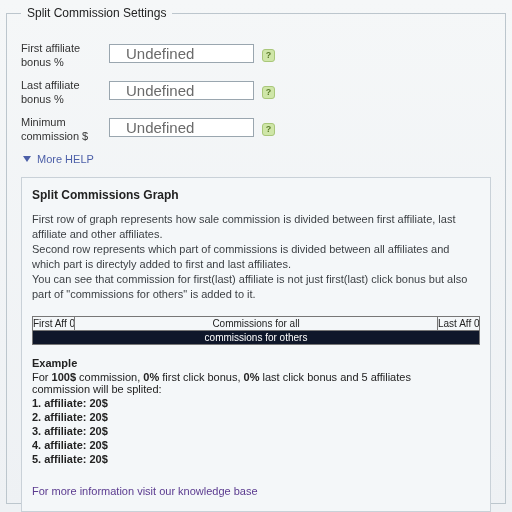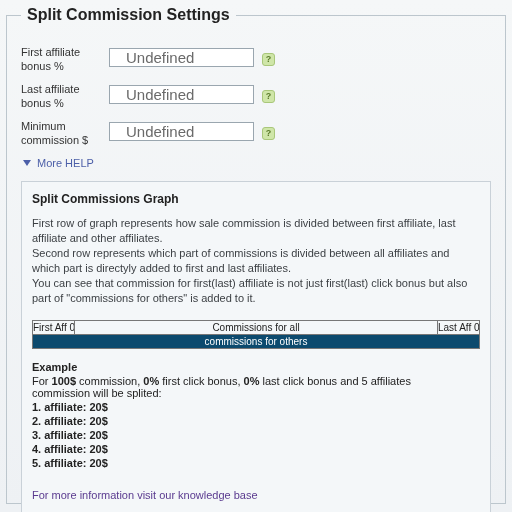--- a/index.html
+++ b/index.html
@@ -1,40 +1,40 @@
 <!DOCTYPE html>
 <html><head>
 <meta charset="utf-8">
 <style>
   *{box-sizing:border-box;margin:0;padding:0}
   body{font-family:Arial,Helvetica,sans-serif;font-size:11px;color:#222;
        background:linear-gradient(#f5f7f8,#eef1f4);width:512px;height:512px;
        padding:6px 6px 6px 6px}
   fieldset{border:1px solid #bcc6cd;padding:18px 14px 14px 14px;height:498px}
-  legend{font-size:16px;font-weight:bold;color:#222;padding:0 6px}
+  legend{font-size:12px;font-weight:normal;color:#222;padding:0 6px}
   .row{display:flex;align-items:center;margin-bottom:6px}
   .lab{width:88px;color:#333;line-height:14px;padding-top:3px}
   .inp{width:145px;height:19px;border:1px solid #9aa6af;background:#fff;
        padding:2px 16px;font-size:15px;color:#6a6a6a}
   .qmark{margin-left:8px;display:inline-flex;width:13px;height:13px;
          border-radius:3px;background:#cfe6a8;color:#5a7a2a;font-size:9px;
          align-items:center;justify-content:center;font-weight:bold;
          border:1px solid #a9c77a;margin-top:3px}
   .help-line{display:flex;align-items:center;margin:10px 0 12px 2px;
              color:#4c5fa8;font-size:11px;cursor:pointer}
   .tri{width:0;height:0;border-left:4px solid transparent;
        border-right:4px solid transparent;border-top:6px solid #4c5fa8;
        margin-right:6px}
   .panel{border:1px solid #c9d1d8;background:#f4f7f9;padding:10px 10px 14px 10px}
   .ptitle{font-weight:bold;font-size:12px;margin-bottom:10px;color:#222}
   .ptxt{color:#3b3f43;line-height:15px;margin-bottom:14px}
   table{border-collapse:collapse;width:100%;table-layout:fixed}
   td{border:1px solid #777;font-size:10px;text-align:center;height:14px;
      overflow:hidden;white-space:nowrap}
-  .dark{background:#0c4a6e;color:#fff}
+  .dark{background:#0f172a;color:#fff}
   .ex{font-weight:bold;margin-top:12px}
   .exline{margin:2px 16px 0 0;color:#222}
   .afflist div{margin:2px 0;color:#222}
   .afflist span{font-weight:bold}
   .kb{color:#5a3a8f;margin-top:20px;display:block}
 </style>
 </head>
 <body>
 
 <fieldset>

